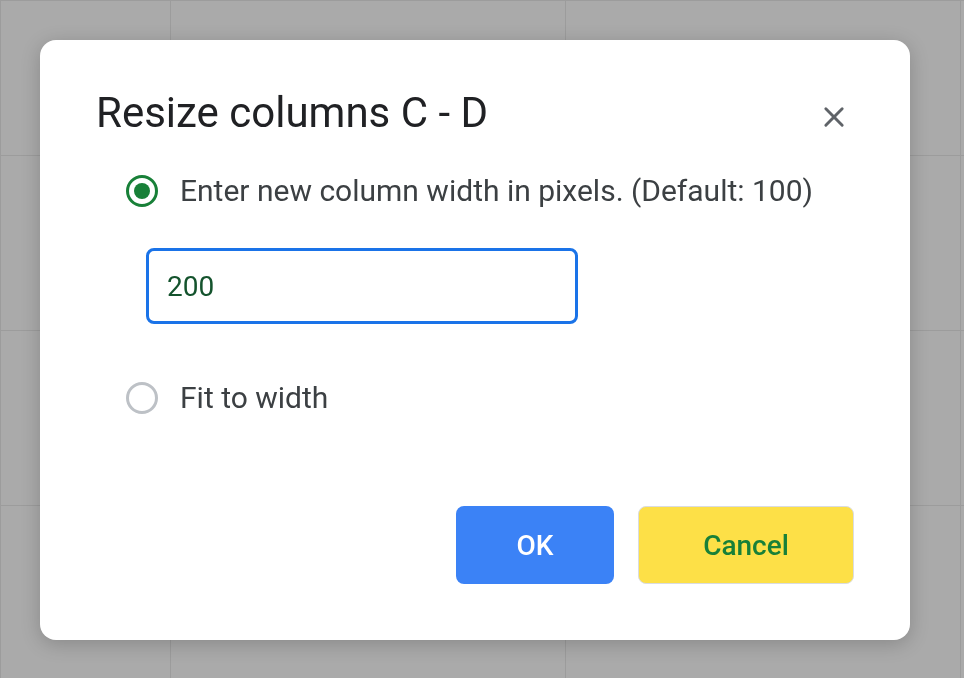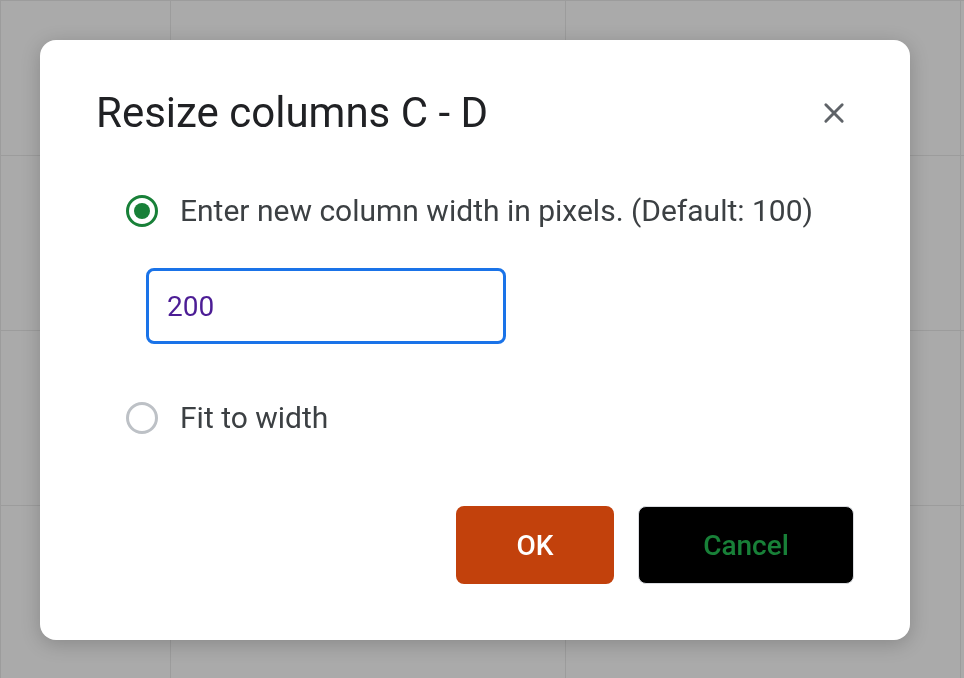--- a/index.html
+++ b/index.html
@@ -53,22 +53,22 @@
       height: 600px;
       background: #fff;
       border-radius: 16px;
       box-shadow: 0 4px 20px rgba(0,0,0,0.2);
       padding: 48px 56px 40px 56px;
     }
     
     .dialog-header {
       display: flex;
       justify-content: space-between;
-      align-items: center;
-      margin-bottom: 56px;
+      align-items: flex-end;
+      margin-bottom: 36px;
     }
     
     .dialog-title {
       font-size: 42px;
       font-weight: 400;
       color: #202124;
       letter-spacing: 0;
     }
     
     .close-btn {
@@ -128,27 +128,27 @@
     
     .radio-label {
       font-size: 30px;
       color: #3c4043;
       font-weight: 400;
     }
     
     .width-input {
       margin-top: 40px;
       margin-left: 20px;
-      width: 360px;
+      width: 432px;
       height: 76px;
       border: 3px solid #1a73e8;
       border-radius: 8px;
       padding: 0 18px;
       font-size: 28px;
-      color: #4c1d95;
+      color: #14532d;
       font-family: inherit;
       outline: none;
     }
     
     .fit-option {
       margin-top: 56px;
     }
     
     .dialog-footer {
       position: absolute;
@@ -166,27 +166,27 @@
       cursor: pointer;
       font-family: inherit;
       display: flex;
       align-items: center;
       justify-content: center;
       padding: 0 36px;
       min-width: 158px;
     }
     
     .btn-primary {
-      background: #c2410c;
+      background: #3b82f6;
       color: #fff;
       border: none;
     }
     
     .btn-secondary {
-      background: #000000;
+      background: #fde047;
       color: #188038;
       border: 1px solid #dadce0;
       min-width: 216px;
     }
   </style>
 </head>
 <body>
 
 <div class="spreadsheet-bg">
   <div class="grid-line-h" style="top:0px"></div>

